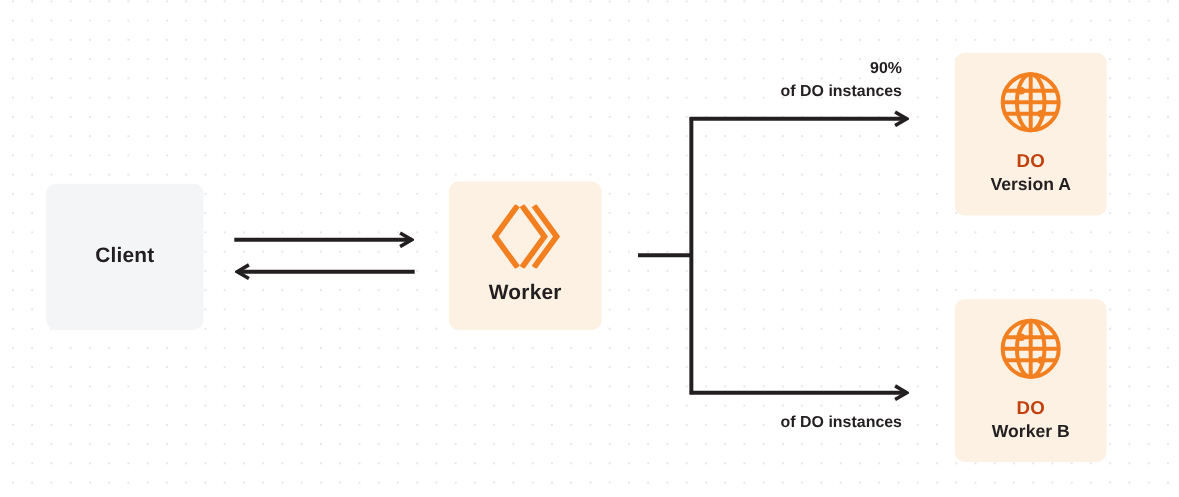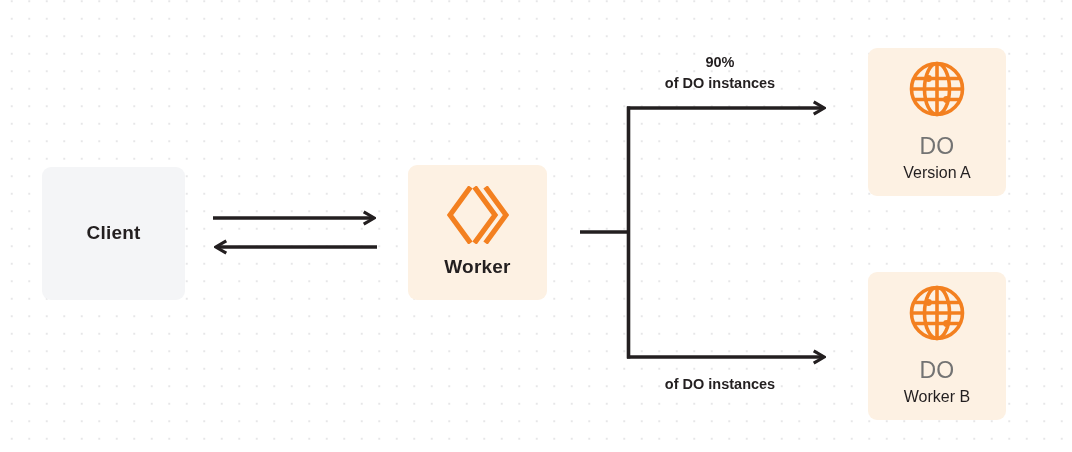--- a/index.html
+++ b/index.html
@@ -68,46 +68,46 @@
     background-color: #fdf1e3;
   }
   .node-title {
     font-size: 19px;
     font-weight: bold;
     color: #231f20;
     letter-spacing: 0.2px;
     line-height: 1.2;
   }
   .node-title-sm {
-    font-size: 23px;
-    font-weight: normal;
-    color: #737373;
+    font-size: 17px;
+    font-weight: bold;
+    color: #c2410c;
     letter-spacing: 0.2px;
     line-height: 1.25;
   }
   .node-subtitle {
     font-size: 16px;
-    font-weight: normal;
+    font-weight: bold;
     color: #231f20;
     line-height: 1.3;
     margin-top: 2px;
   }
   .icon-worker {
     width: 62px;
     height: 58px;
     margin-bottom: 12px;
   }
   .icon-globe {
     width: 58px;
     height: 58px;
     margin-bottom: 14px;
   }
   .edge-label {
     position: absolute;
-    text-align: center;
+    text-align: right;
     font-size: 14.5px;
     font-weight: bold;
     color: #231f20;
     line-height: 1.45;
     white-space: nowrap;
   }
   .edge-label-top {
     left: 620px;
     top: 52px;
     width: 200px;

